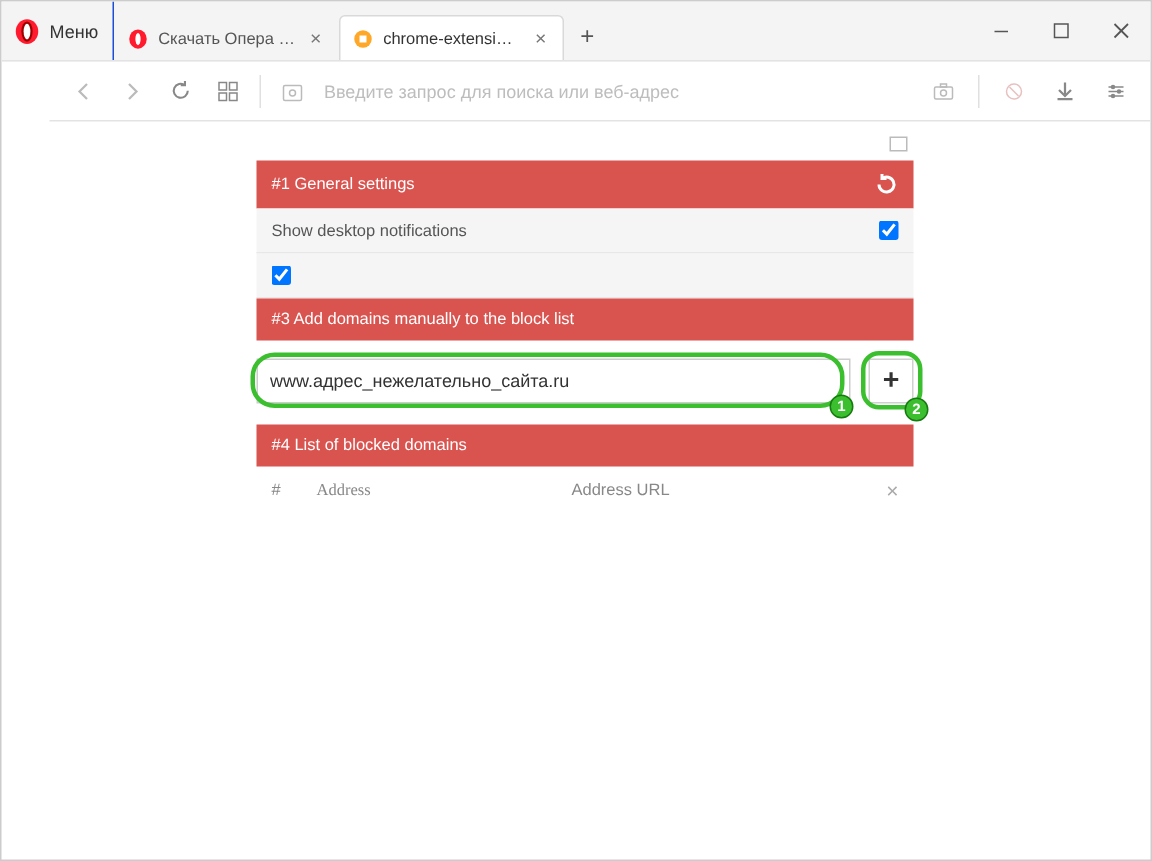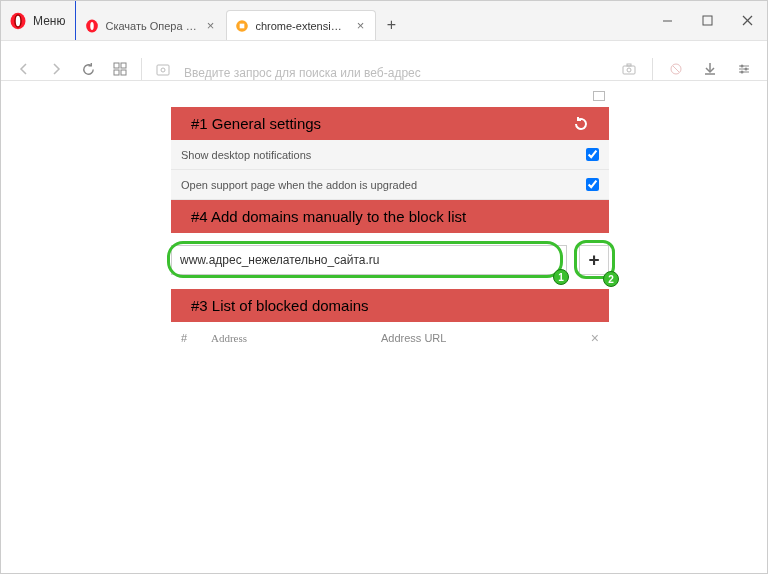--- a/index.html
+++ b/index.html
@@ -13,35 +13,35 @@
   .tab { display: flex; align-items: center; gap: 6px; height: 30px; padding: 0 8px; font-size: 11px; color: #555; border: 1px solid transparent; border-bottom: none; border-radius: 4px 4px 0 0; max-width: 150px; position: relative; cursor: pointer; }
   .tab.active { background: #fff; border-color: #d9d9d9; color: #333; }
   .tab .tab-favicon { width: 14px; height: 14px; flex-shrink: 0; }
   .tab .tab-label { overflow: hidden; white-space: nowrap; text-overflow: ellipsis; flex: 1; }
   .tab .tab-close { font-size: 13px; color: #777; width: 14px; text-align: center; flex-shrink: 0; }
   .newtab-btn { width: 30px; height: 30px; display: flex; align-items: center; justify-content: center; font-size: 16px; color: #555; cursor: pointer; }
   .win-controls { display: flex; align-items: center; gap: 0; margin-left: auto; }
   .win-btn { width: 40px; height: 40px; display: flex; align-items: center; justify-content: center; color: #555; cursor: pointer; }
 
   
-  .toolbar { height: 40px; display: flex; align-items: flex-end; padding: 0 12px; gap: 10px; border-bottom: 1px solid #e3e3e3; color: #888; }
+  .toolbar { height: 40px; display: flex; align-items: center; padding: 0 12px; gap: 10px; border-bottom: 1px solid #e3e3e3; color: #888; margin-left: 32px; }
   .tool-btn { width: 22px; height: 22px; display: flex; align-items: center; justify-content: center; cursor: pointer; color: #888; }
   .sep { width: 1px; height: 22px; background: #e0e0e0; }
   .addr-wrap { flex: 1; display: flex; align-items: center; gap: 10px; }
   .addr-input { flex: 1; border: none; outline: none; font-size: 12px; color: #333; background: transparent; }
   .addr-input::placeholder { color: #bdbdbd; }
   .right-tools { display: flex; align-items: center; gap: 12px; }
 
   
   .page { position: relative; padding: 10px 0 0 0; }
   .content-wrap { width: 438px; margin-left: 170px; }
   .top-small-bar { display: flex; justify-content: flex-end; padding: 0 4px 6px 0; }
   .small-sq { width: 12px; height: 10px; border: 1px solid #bbb; }
 
-  .section-header { background: #d9534f; color: #000000; padding: 8px 20px; font-size: 15px; display: flex; align-items: center; justify-content: space-between; }
+  .section-header { background: #d9534f; color: #ffffff; padding: 8px 10px; font-size: 11px; display: flex; align-items: center; justify-content: space-between; }
   .reload-icon-svg { width: 16px; height: 16px; }
 
   .settings-list { }
   .setting-row { display: flex; align-items: center; justify-content: space-between; padding: 8px 10px; border-bottom: 1px solid #e7e7e7; font-size: 11px; color: #555; background: #f5f5f5; }
   .check { width: 13px; height: 13px; }
 
   .add-row { padding: 12px 0 14px 0; display: flex; align-items: center; gap: 12px; position: relative; }
   .domain-input { flex: 1; height: 30px; padding: 0 8px; font-size: 12px; color: #333; border: 1px solid #ccc; }
   .add-btn { width: 30px; height: 30px; background: #fff; border: 1px solid #d0d0d0; font-size: 19px; font-weight: bold; color: #333; display: flex; align-items: center; justify-content: center; cursor: pointer; }
 
@@ -191,39 +191,38 @@
           <path d="M3 8a5 5 0 1 0 2-4" fill="none" stroke="#fff" stroke-width="2"></path>
           <polyline points="5,1 5,4 8,4" fill="none" stroke="#fff" stroke-width="2"></polyline>
         </svg>
     </div>
     <div class="settings-list">
       <div class="setting-row">
         <span>Show desktop notifications</span>
         <input type="checkbox" class="check" checked="" style="">
       </div>
       <div class="setting-row">
-        <span>Open support page when the addon is upgraded</span>
         <input type="checkbox" class="check" checked="" style="">
       </div>
     </div>
 
     <div class="section-header">
-      <span>#4 Add domains manually to the block list</span>
+      <span>#3 Add domains manually to the block list</span>
     </div>
     <div class="add-row">
       <input class="domain-input" value="www.адрес_нежелательно_сайта.ru" style="">
       <div class="add-btn">+</div>
       <div class="hl-input"></div>
       <div class="hl-btn"></div>
       <div class="badge badge1">1</div>
       <div class="badge badge2">2</div>
     </div>
 
     <div class="section-header">
-      <span>#3 List of blocked domains</span>
+      <span>#4 List of blocked domains</span>
     </div>
     <div class="table-head">
       <span class="col-hash">#</span>
       <span class="col-addr">Address</span>
       <span class="col-redir">Address URL</span>
       <span class="col-del">×</span>
     </div>
   </div>
 </div>
 

